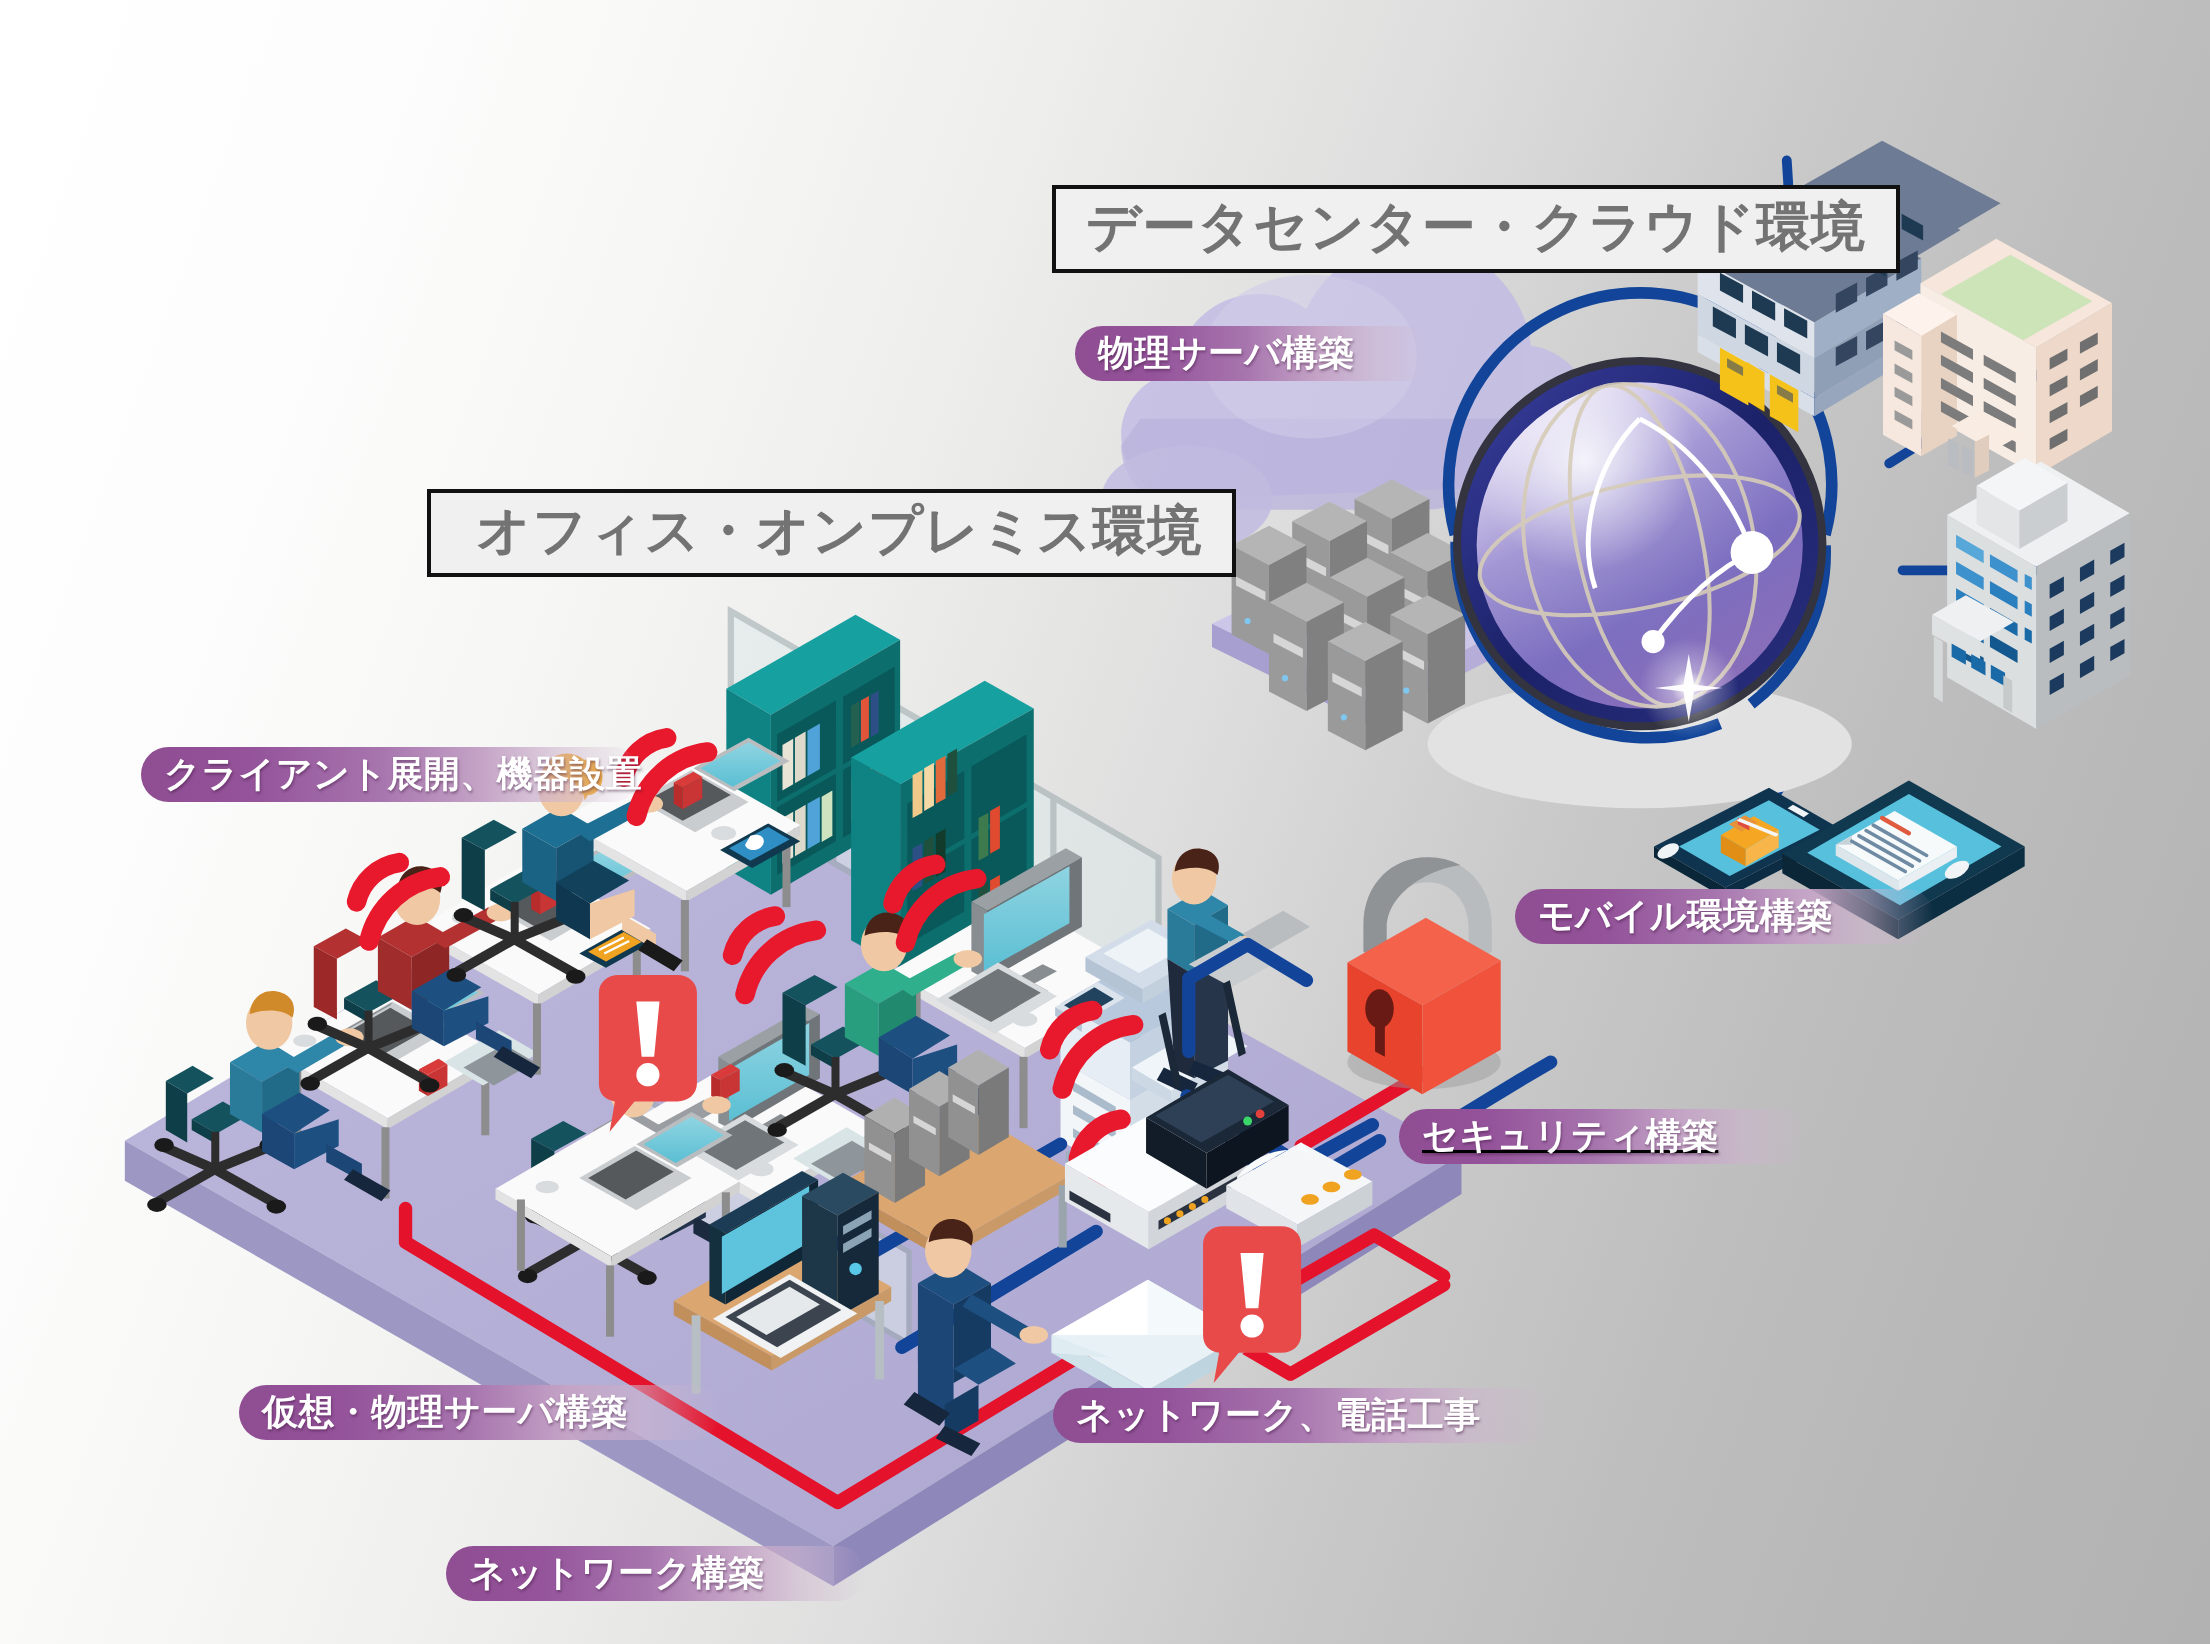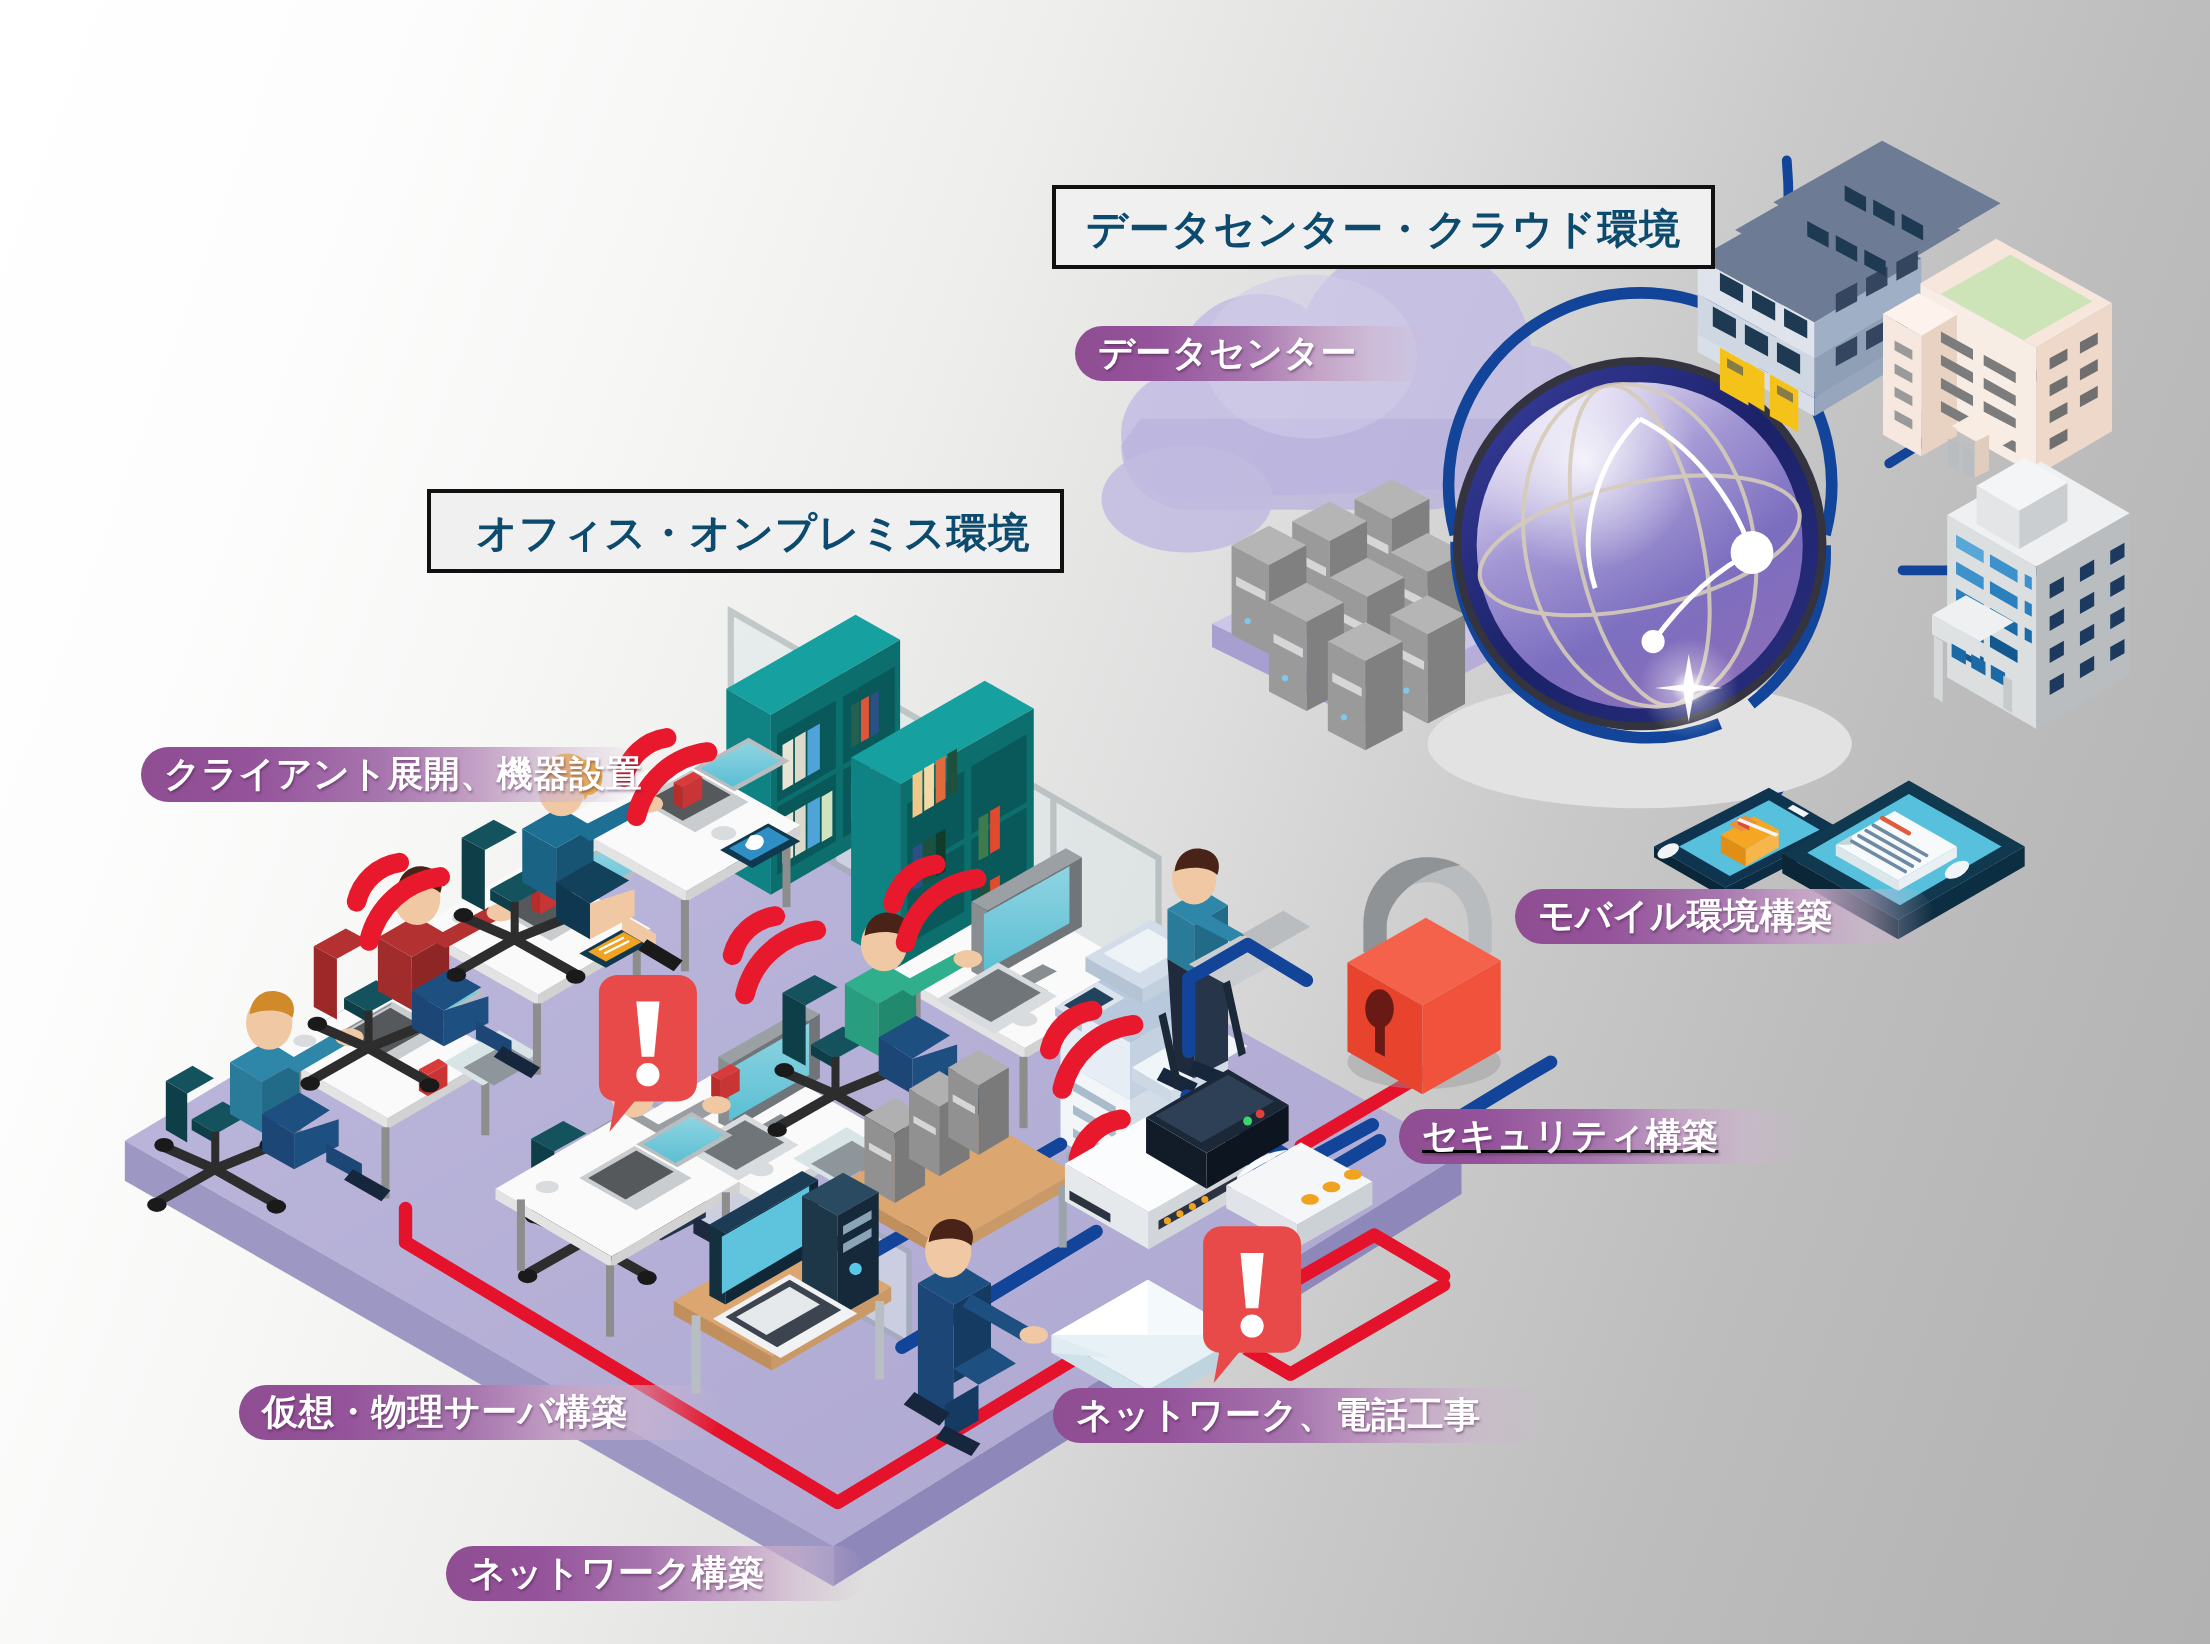--- a/index.html
+++ b/index.html
@@ -13,22 +13,22 @@
   #stage { position:absolute; inset:0; }
   svg.layer { position:absolute; left:0; top:0; width:2211px; height:1645px; overflow:visible; }
 
   
   .title-box{
     position:absolute; background:#f0f0f0; border:4.5px solid #111;
     display:flex; align-items:center; justify-content:center;
     padding:9px 30px 14.3px 30px; z-index:40;
   }
   .title-box span{
-    font-size:41px; font-weight:700; color:#0c4a6e; letter-spacing:0.9px;
-    line-height:1.05; white-space:nowrap;margin-top:10px;
+    font-size:54px; font-weight:700; color:#737373; letter-spacing:0.9px;
+    line-height:1.05; white-space:nowrap;
   }
   #title-datacenter{ left:1052px; top:185px; }
   #title-office{ left:427px; top:489px;padding-left:45px; }
 
   
   .badge{
     position:absolute; z-index:38; height:55px; display:flex; align-items:center;
     padding:0 23px 0 23px; border-radius:28px; white-space:nowrap;
     background:linear-gradient(90deg,#8f4e92 0%,#94539a 22%,#a775ae 48%,#c4a3c6 68%,rgba(206,180,206,0.55) 84%,rgba(210,190,210,0.0) 100%);
   }
@@ -1029,21 +1029,21 @@
 </svg>
 
 <div class="title-box" id="title-datacenter">
   <span>データセンター・クラウド環境</span>
 </div>
 <div class="title-box" id="title-office">
   <span>オフィス・オンプレミス環境</span>
 </div>
 
 <div class="badge" id="badge-cloud">
-  <span>データセンター</span>
+  <span>物理サーバ構築</span>
 </div>
 <div class="badge" id="badge-client">
   <span>クライアント展開、機器設置</span>
 </div>
 <div class="badge" id="badge-mobile">
   <span>モバイル環境構築</span>
 </div>
 <div class="badge" id="badge-security">
   <span>セキュリティ構築</span>
 </div>

